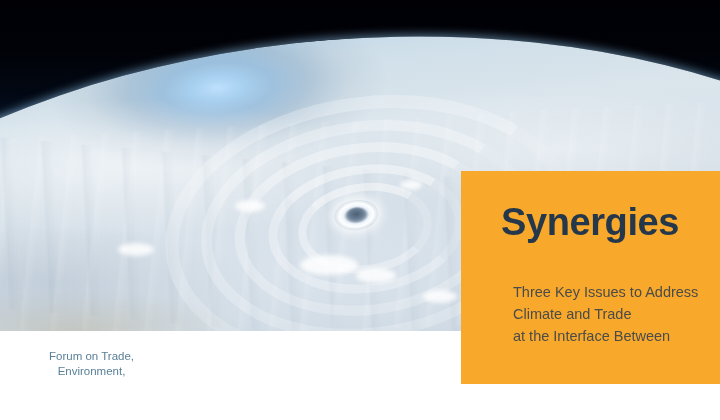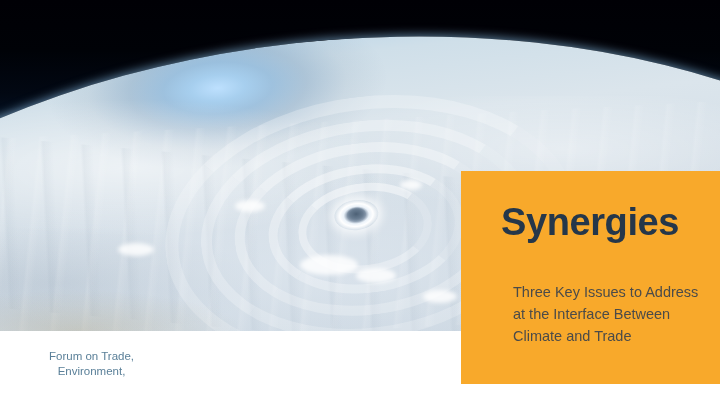--- a/index.html
+++ b/index.html
@@ -282,22 +282,22 @@
     <div class="cell c8"></div>
     <div class="cell c9"></div>
 
     <div class="land-tint"></div>
   </div>
 
   <div class="panel">
     <h1 class="panel-title">Synergies</h1>
     <p class="panel-subtitle">
       <span class="sline">Three Key Issues to Address</span>
+      <span class="sline">Climate and Trade</span>
       <span class="sline">at the Interface Between</span>
-      <span class="sline">Climate and Trade</span>
     </p>
   </div>
 
   <div class="footer">
     <div class="logo">
       <span class="logo-tagline">
         <span class="tline">Forum on Trade,</span>
         <span class="tline">Environment,</span>
       </span>
     </div>

